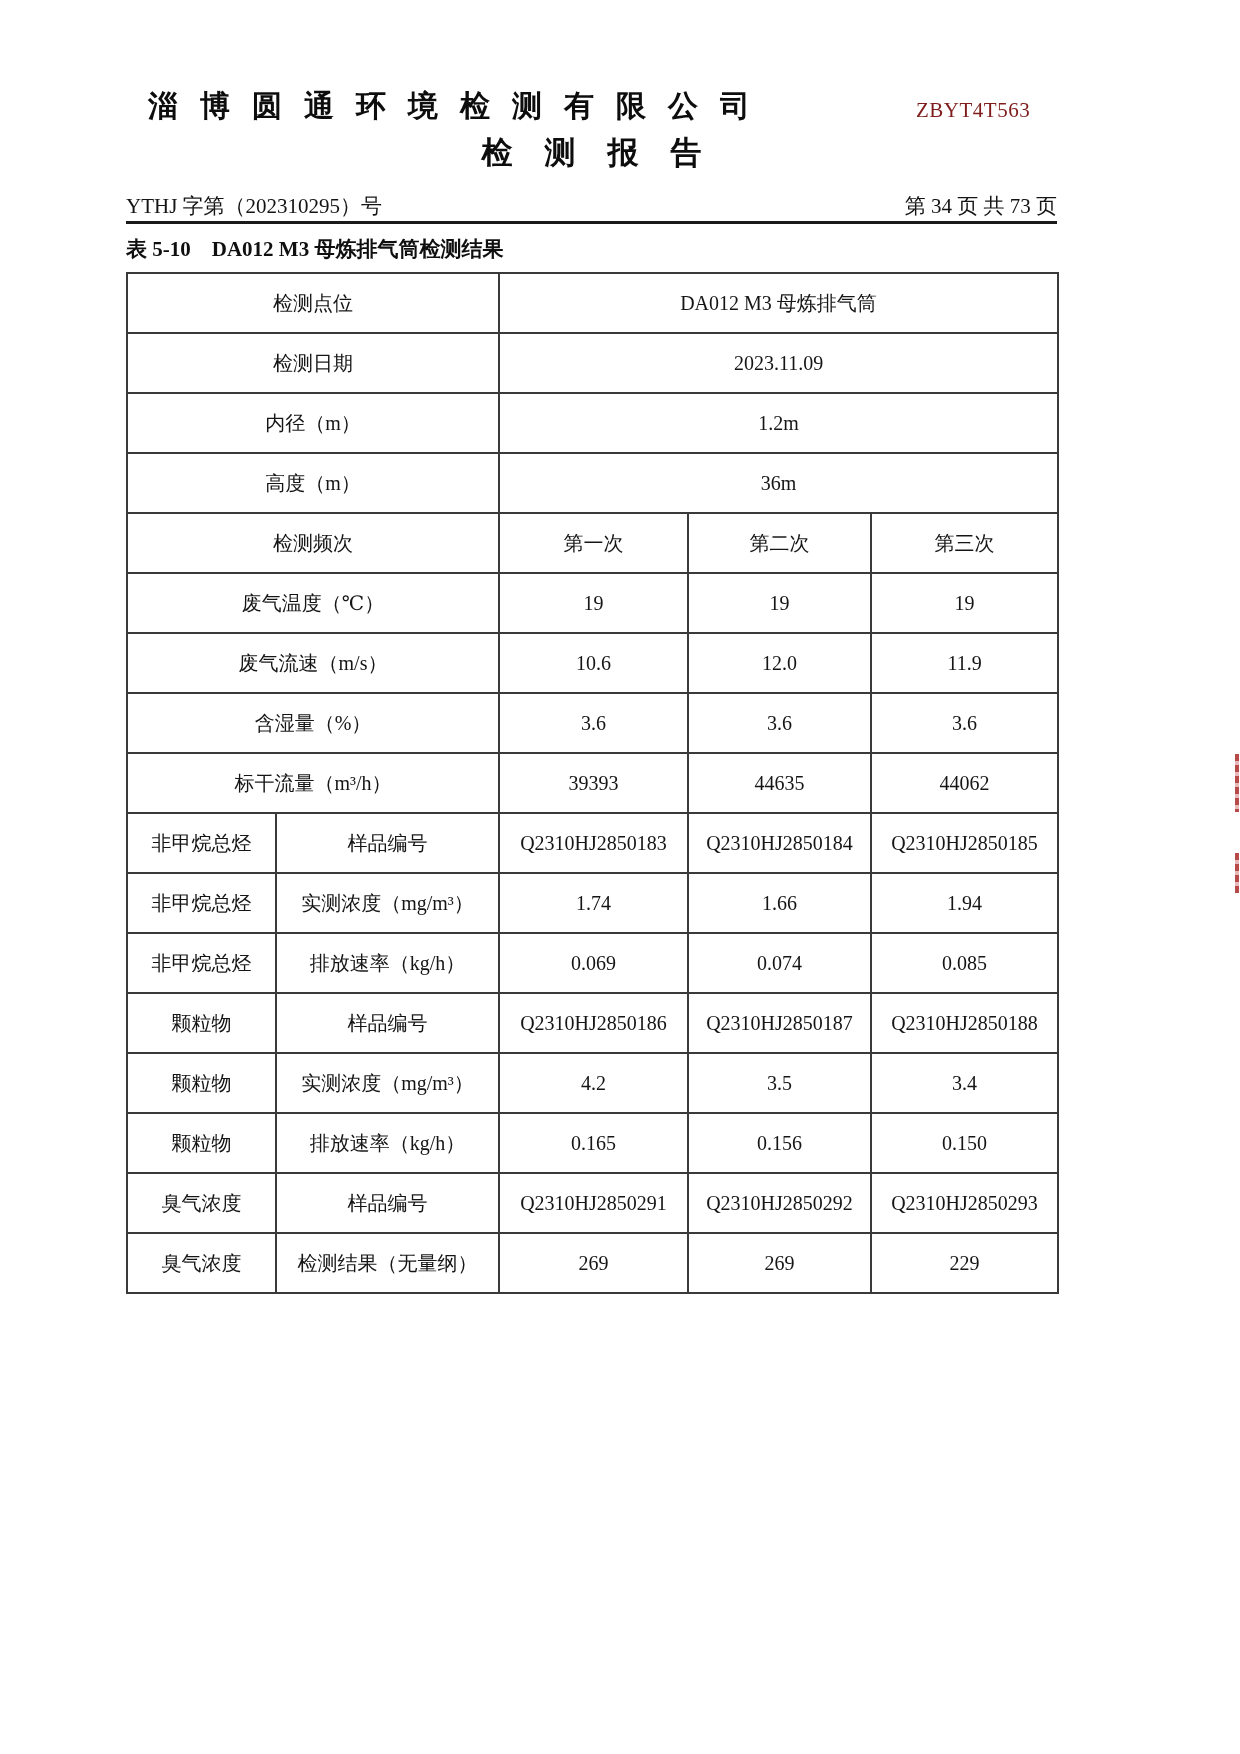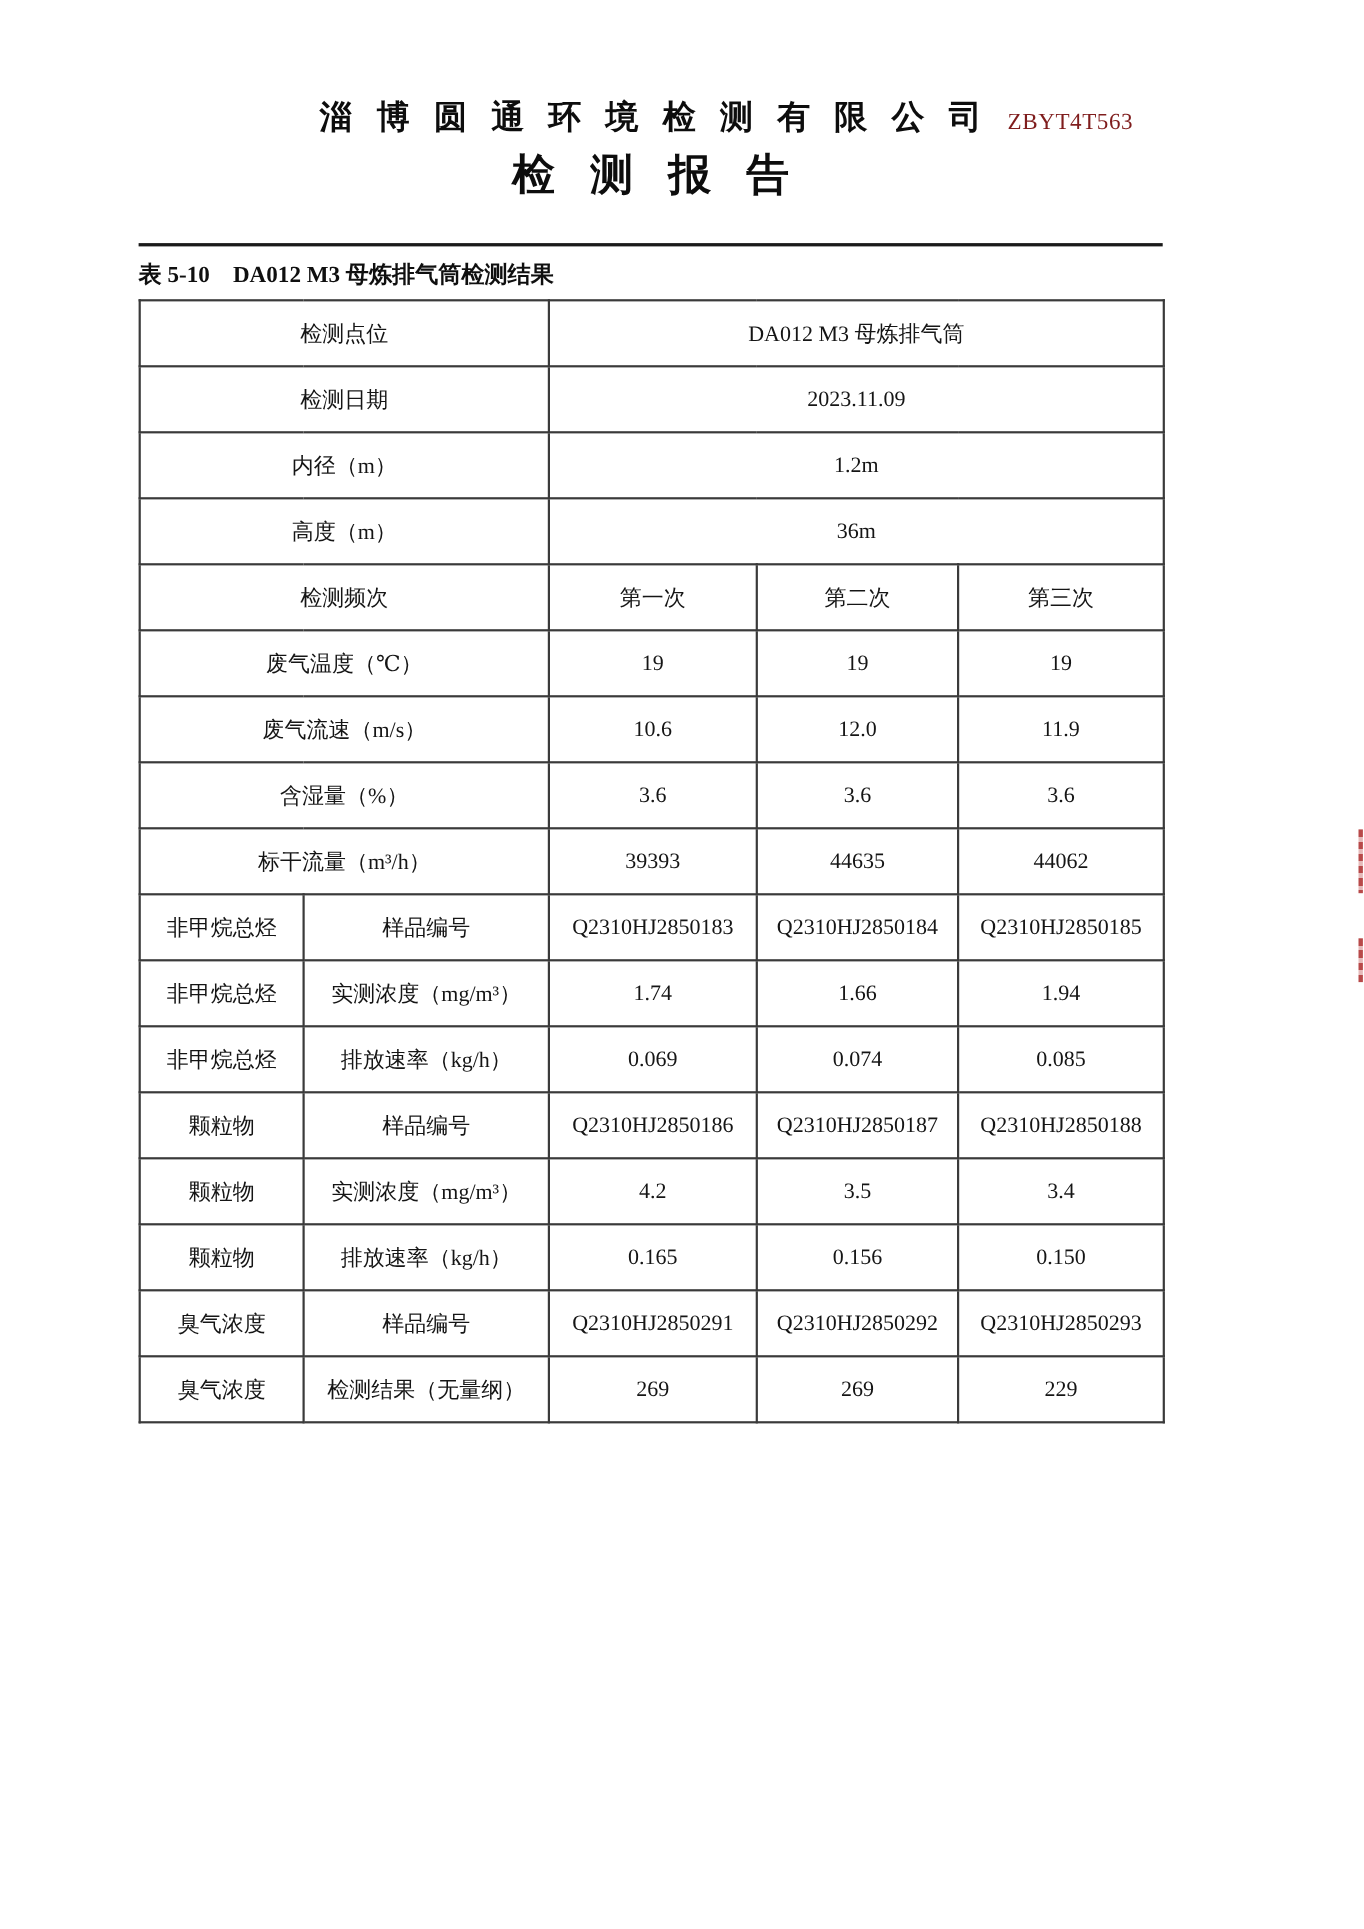--- a/index.html
+++ b/index.html
@@ -10,38 +10,38 @@
     height: 1754px;
     background: #ffffff;
     font-family: "Liberation Serif", "DejaVu Serif", serif;
     color: #111111;
     overflow: hidden;
     margin: 0 auto;
   }
   .company-name {
     position: absolute;
     left: 126px; top: 86px; width: 931px;
-    text-align: center;
+    text-align: left;
     font-size: 30px; font-weight: bold;
     letter-spacing: 22px; text-indent: 22px;
     white-space: nowrap;
     color: #0d0d0d;
   }
   .doc-code {
     position: absolute;
     left: 916px; top: 98px;
     font-size: 21px;
     letter-spacing: 0.5px;
     color: #7f1d1d;
   }
   .report-title {
     position: absolute;
     left: 126px; top: 132px; width: 931px;
     text-align: center;
-    font-size: 39px; font-weight: bold;
+    font-size: 31px; font-weight: bold;
     letter-spacing: 32px; text-indent: 32px;
     white-space: nowrap;
     color: #0d0d0d;
   }
   .info-row {
     position: absolute;
     left: 126px; top: 192px; width: 931px;
     display: flex;
     justify-content: space-between;
     align-items: baseline;
@@ -92,20 +92,24 @@
 </style>
 </head>
 <body>
 
 <div class="page">
 
   <div class="company-name">淄博圆通环境检测有限公司</div>
   <div class="doc-code">ZBYT4T563</div>
   <div class="report-title">检测报告</div>
 
+  <div class="info-row">
+    <span>YTHJ 字第（202310295）号</span>
+    <span>第 34 页 共 73 页</span>
+  </div>
 
   <div class="header-divider"></div>
 
   <div class="table-caption">表 5-10　DA012 M3 母炼排气筒检测结果</div>
 
   <table class="results">
     <colgroup>
       <col style="width:149px">
         <col style="width:223px">
         <col style="width:189px">

